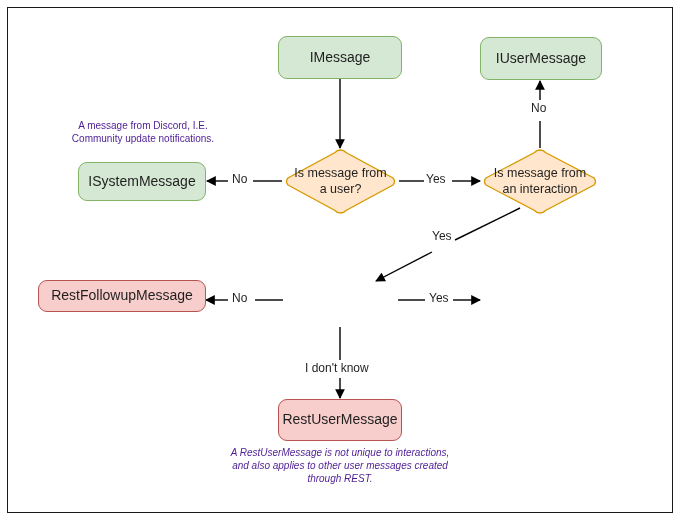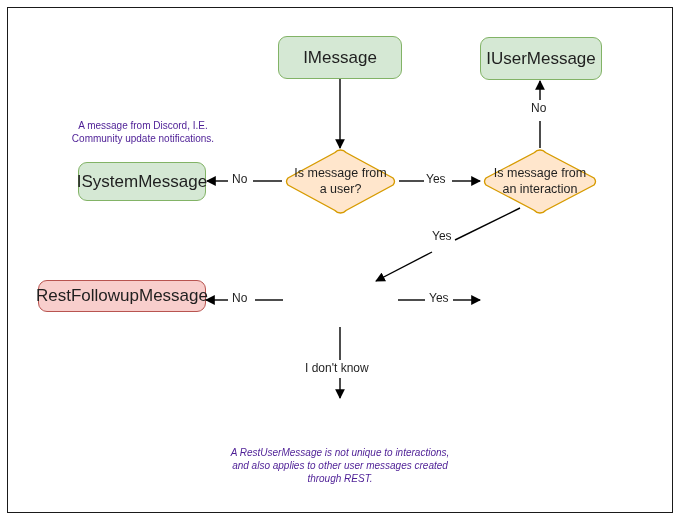--- a/index.html
+++ b/index.html
@@ -36,21 +36,21 @@
     width: 682px;
     height: 522px;
   }
   .node {
     position: absolute;
     box-sizing: border-box;
     display: flex;
     align-items: center;
     justify-content: center;
     text-align: center;
-    font-size: 17px;
+    font-size: 14px;
     color: #1f1f1f;
     line-height: 1.25;
     border-radius: 9px;
     border-width: 1px;
     border-style: solid;
   }
   .node.green {
     background: #d5e8d4;
     border-color: #82b366;
   }
@@ -157,20 +157,23 @@
 
   <div class="node green" style="left:78px; top:162px; width:128px; height:39px;">
     <span>ISystemMessage</span>
   </div>
 
   <div class="node red" style="left:38px; top:280px; width:168px; height:32px;">
     <span>RestFollowupMessage</span>
   </div>
 
 
+  <div class="node red" style="left:278px; top:399px; width:124px; height:42px;">
+    <span>RestUserMessage</span>
+  </div>
 
   <div class="diamond-wrap" style="left:282px; top:147px; width:117px; height:69px;">
     <svg width="117" height="69" viewBox="0 0 117 69" xmlns="http://www.w3.org/2000/svg">
       <path d="M 58.5 3 Q 62 3 64 5.5 L 111 31 Q 114 34.5 111 38 L 64 63.5 Q 62 66 58.5 66 Q 55 66 53 63.5 L 6 38 Q 3 34.5 6 31 L 53 5.5 Q 55 3 58.5 3 Z" fill="#ffe6cc" stroke="#d79b00" stroke-width="1.3"></path>
     </svg>
     <div class="diamond-label">Is message from
 a user?</div>
   </div>
 
   <div class="diamond-wrap" style="left:480px; top:147px; width:120px; height:69px;">

